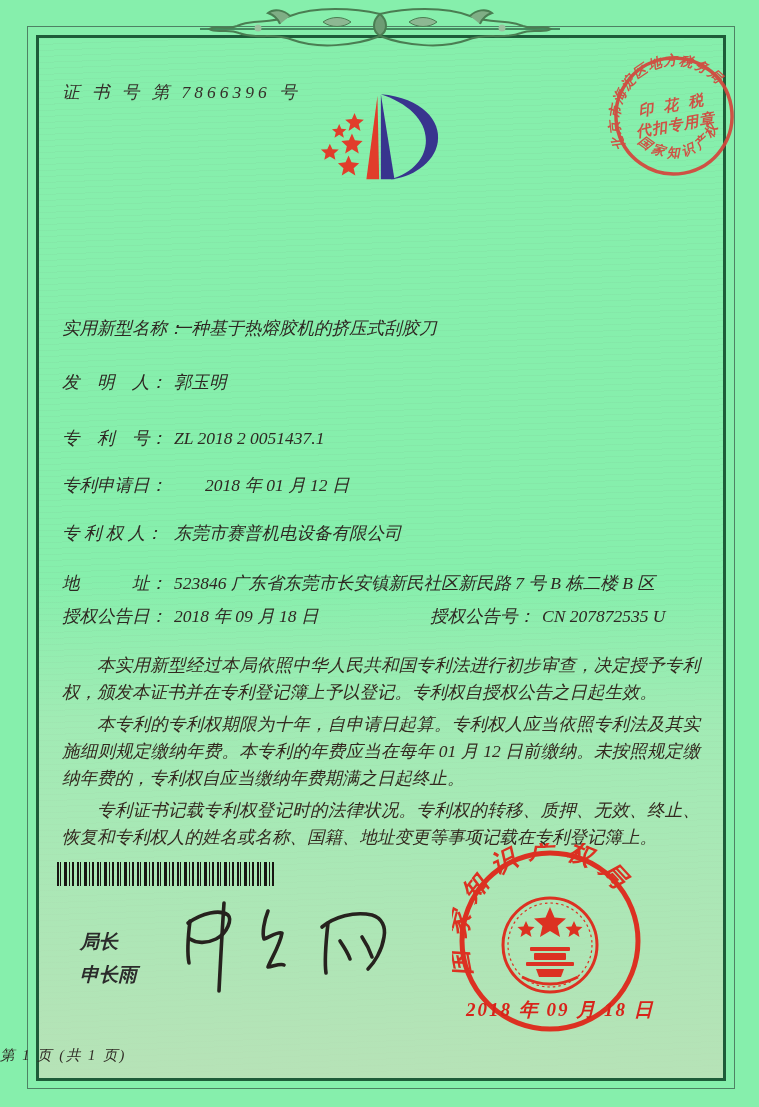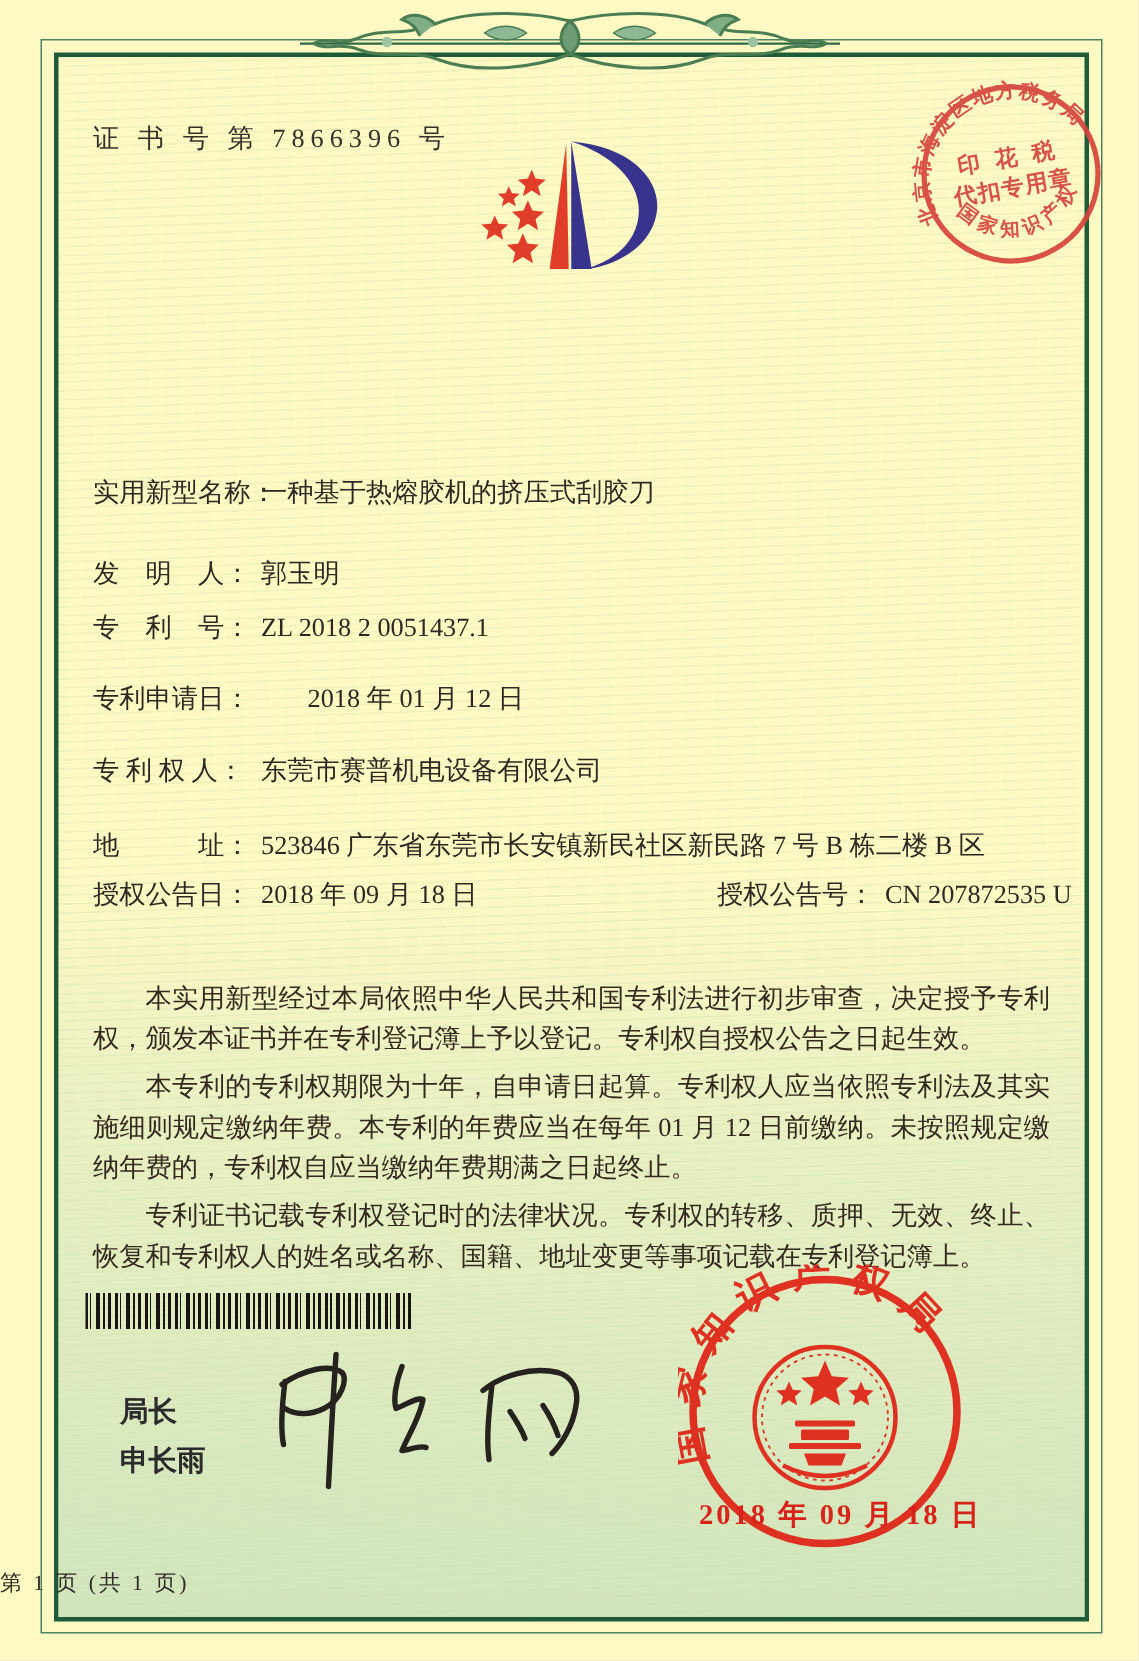--- a/index.html
+++ b/index.html
@@ -1,22 +1,23 @@
 <!DOCTYPE html>
 <html><head>
 <meta charset="utf-8">
 <style>
   html,body{margin:0;padding:0;background:#e8e4d4;}
   .page{
     position:relative;
     width:759px;height:1107px;
-    background:#fef9c3;
+    background:#86efac;
     overflow:hidden;
     font-family:"Liberation Serif","DejaVu Serif",serif;
     color:#2e2822;
+    font-style:italic;
   }
   
   .frame-outer{
     position:absolute;inset:26px 24px 18px 27px;
     border:1.5px solid #4e8264;
   }
   .frame-inner{
     position:absolute;inset:35px 33px 26px 36px;
     border:3px solid #1e5c39;
   }
@@ -38,29 +39,29 @@
     position:absolute;top:200px;left:0;width:100%;
     text-align:center;font-size:41px;font-weight:700;
     letter-spacing:13px;padding-left:6px;box-sizing:border-box;
     color:#221d18;
   }
   .fields{position:absolute;top:316px;left:62px;width:640px;font-size:17.5px;}
   .field-row{display:flex;margin-bottom:29px;line-height:24px;}
   .field-label{flex:none;width:112px;white-space:nowrap;}
   .field-value{flex:1;}
   .row-name{margin-bottom:30px;}
-  .row-inventor{margin-bottom:12px;}
+  .row-inventor{margin-bottom:32px;}
   .row-patno{margin-bottom:23px;}
   .row-appdate{margin-bottom:24px;gap:31px;}
   .row-patentee{margin-bottom:26px;}
   .row-address{margin-bottom:9px;}
   .row-address .field-value{width:528px;flex:none;}
   .row-grant{margin-bottom:0;}
   .grant-left{flex:none;width:368px;display:flex;}
-  .grant-right{flex:none;display:flex;white-space:nowrap;margin-left:48px;}
+  .grant-right{flex:none;display:flex;white-space:nowrap;}
   .paragraphs{
     position:absolute;top:652px;left:62px;width:638px;
     font-size:17.5px;line-height:27px;text-align:justify;
     color:#33291f;
   }
   .paragraphs p{margin:0 0 5px 0;text-indent:2em;}
   .barcode{
     position:absolute;top:862px;left:57px;width:218px;height:24px;
     background:repeating-linear-gradient(90deg,
       #181512 0 2px, transparent 2px 3px,

